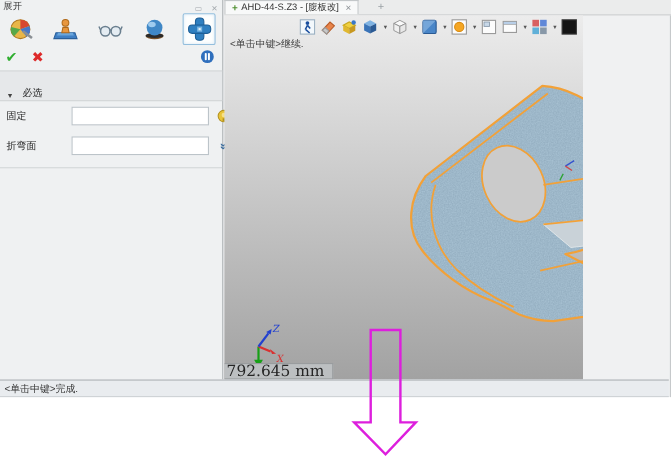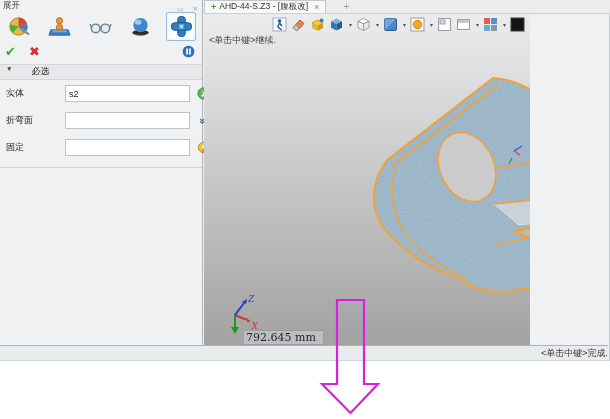--- a/index.html
+++ b/index.html
@@ -12,21 +12,21 @@
   .panel-titlebar { height:11px; display:flex; align-items:center; justify-content:space-between; padding:1px 4px 0 3px; }
   .panel-title { font-size:8.5px; color:#333; }
   .win-btn { font-size:7px; color:#a2a8ac; margin-left:4px; line-height:8px; }
   .panel-toolbar { display:flex; justify-content:space-between; align-items:center; padding:1px 6px 1px 4px; height:31px; }
   .ptool { width:30px; height:29px; display:flex; align-items:center; justify-content:center; border:1px solid transparent; border-radius:2px; }
   .ptool.selected { background:#fdfefe; border:1px solid #93bedd; box-shadow:inset 0 0 3px #d5e7f4; }
   .panel-actions { display:flex; align-items:center; padding:2px 7px 3px 5px; height:20px; }
   .ok-btn { color:#2fae2f; font-weight:bold; font-size:13px; margin-right:13px; line-height:14px; }
   .cancel-btn { color:#dd2a2a; font-weight:bold; font-size:13px; line-height:14px; }
   .info-btn { margin-left:auto; display:flex; }
-  .section-header { height:16px; background:#e6e8ea; border-top:1px solid #d3d6d8; border-bottom:1px solid #d3d6d8; display:flex; align-items:flex-start; gap:19px; padding-left:6px; margin-top:2px; }
+  .section-header { height:28px; background:#e6e8ea; border-top:1px solid #d3d6d8; border-bottom:1px solid #d3d6d8; display:flex; align-items:flex-end; gap:8px; padding-left:6px; margin-top:2px; }
   .tri { font-size:6.5px; color:#444; }
   .section-label { font-size:9px; color:#1e1e1e; }
   .field-row { display:flex; align-items:center; gap:5px; padding:5px 4px 5px 6px; }
   .field-label { width:54px; font-size:9px; color:#1e1e1e; flex:none; }
   .field-input { flex:1; height:17px; border:1px solid #bcc4c9; background:#fff; font-size:9px; padding:0 3px; color:#222; font-family:"Liberation Sans","DejaVu Sans",sans-serif; }
   .field-icon { width:16px; flex:none; display:flex; justify-content:center; align-items:center; }
   .chev { display:inline-block; transform:rotate(90deg); color:#3e6e9e; font-weight:bold; font-size:11px; }
   .panel-divider { border-top:1px solid #d3d6d8; margin-top:6px; }
 
   
@@ -39,24 +39,24 @@
   .newtab { width:20px; display:flex; align-items:center; justify-content:center; color:#9aa0a4; font-size:10px; margin-left:10px; }
 
   
   .viewport { position:absolute; left:0; top:14px; width:326px; height:331px; background:linear-gradient(#ececec, #a2a2a2); overflow:hidden; }
   .vp-toolbar { position:absolute; top:3px; right:5px; display:flex; align-items:center; gap:4px; }
   .vp-ico { display:flex; align-items:center; }
   .vp-caret { font-size:6px; color:#555; margin-left:1px; }
   .vp-prompt { position:absolute; left:5px; top:20px; font-size:9px; color:#3d3d3d; }
   .model-svg { position:absolute; left:0; top:0; }
   .triad-svg { position:absolute; left:16px; bottom:10px; }
-  .scale-box { position:absolute; left:0; bottom:0; height:15px; background:#bcbfc1; border:1px solid #999c9e; border-left:none; display:flex; align-items:center; padding:0 7px 0 2px; font-family:"DejaVu Serif",serif; font-size:11px; color:#252525;margin-left:40px; }
+  .scale-box { position:absolute; left:0; bottom:0; height:15px; background:#bcbfc1; border:1px solid #999c9e; border-left:none; display:flex; align-items:center; padding:0 7px 0 2px; font-family:"DejaVu Serif",serif; font-size:14px; color:#252525; }
 
   
-  .statusbar { position:absolute; left:0; top:345px; width:608px; height:16px; background:#e9ecef; border-top:1px solid #aeb2b5; border-bottom:1px solid #cfd3d6; display:flex; align-items:center; padding-left:4px;justify-content:flex-end; }
+  .statusbar { position:absolute; left:0; top:345px; width:608px; height:16px; background:#e9ecef; border-top:1px solid #aeb2b5; border-bottom:1px solid #cfd3d6; display:flex; align-items:center; padding-left:4px; }
   .status-text { font-size:9px; color:#333; }
 
   .annotation-arrow { position:absolute; left:318px; top:296px; }
 </style>
 </head>
 <body>
 
 <div class="screen">
   <div class="window">
 
@@ -122,47 +122,37 @@
             <rect x="4.5" y="3.4" width="1.9" height="7.2" rx="0.8" fill="#fff"></rect>
             <rect x="7.6" y="3.4" width="1.9" height="7.2" rx="0.8" fill="#fff"></rect>
           </svg>
         </span>
       </div>
 
       <div class="section-header">
         <span class="tri">▼</span>
         <span class="section-label">必选</span>
       </div>
-      <div class="field-row">
-        <span class="field-label">实体</span>
-        <input class="field-input" value="s2" style="">
-        <span class="field-icon">
-          <svg width="13" height="13" viewBox="0 0 14 14">
-            <circle cx="7" cy="7" r="6" fill="#5cb85c" stroke="#2e8b2e"></circle>
-            <path d="M3.5,7 h3.6 v-2.2 l3.4,3.2 -3.4,3.2 v-2.2 h-3.6 z" fill="#fff" transform="rotate(-45 7 7)"></path>
-          </svg>
-        </span>
-      </div>
-
-      <div class="field-row">
-        <span class="field-label">折弯面</span>
-        <input class="field-input" value="" style="">
-        <span class="field-icon">
-          <span class="chev">»</span>
-        </span>
-      </div>
+
       <div class="field-row">
         <span class="field-label">固定</span>
         <input class="field-input" value="" style="">
         <span class="field-icon">
           <svg width="13" height="13" viewBox="0 0 14 14">
             <circle cx="7" cy="7" r="5.6" fill="#e9c43a" stroke="#b2901c"></circle>
             <circle cx="7" cy="6" r="2.2" fill="#f6e08a"></circle>
             <rect x="5.8" y="9.2" width="2.4" height="2.6" fill="#b2901c"></rect>
           </svg>
+        </span>
+      </div>
+      <div class="field-row">
+        <span class="field-label">折弯面</span>
+        <input class="field-input" value="" style="">
+        <span class="field-icon">
+          <span class="chev">»</span>
         </span>
       </div>
       <div class="panel-divider"></div>
     </div>
 
     <div class="main">
       <div class="tabbar">
         <div class="tab">
           <span class="tab-plus">+</span>
           <span class="tab-label">AHD-44-S.Z3 - [腹板改]</span>

